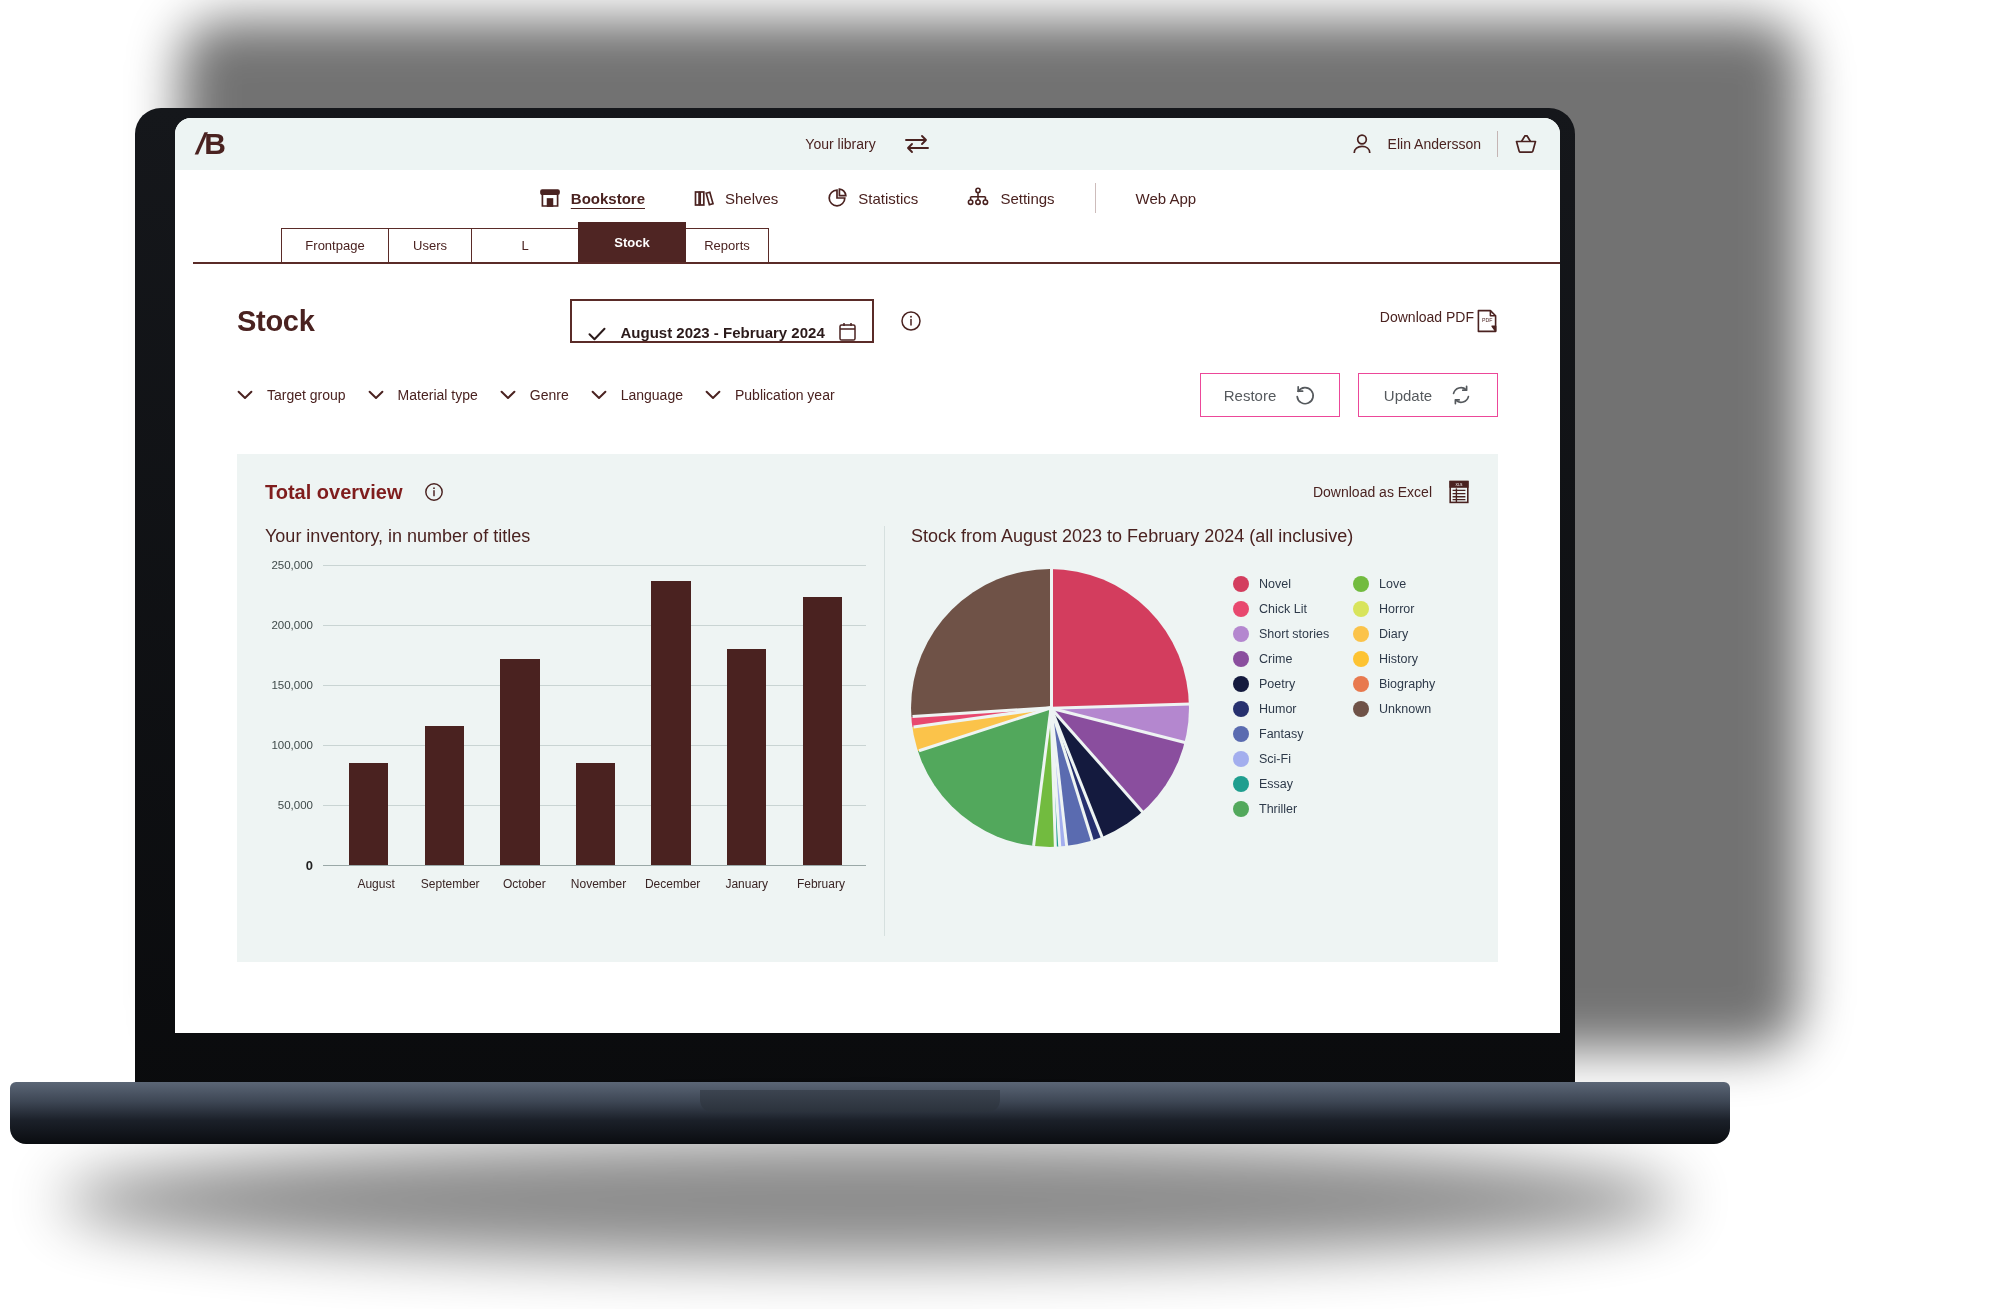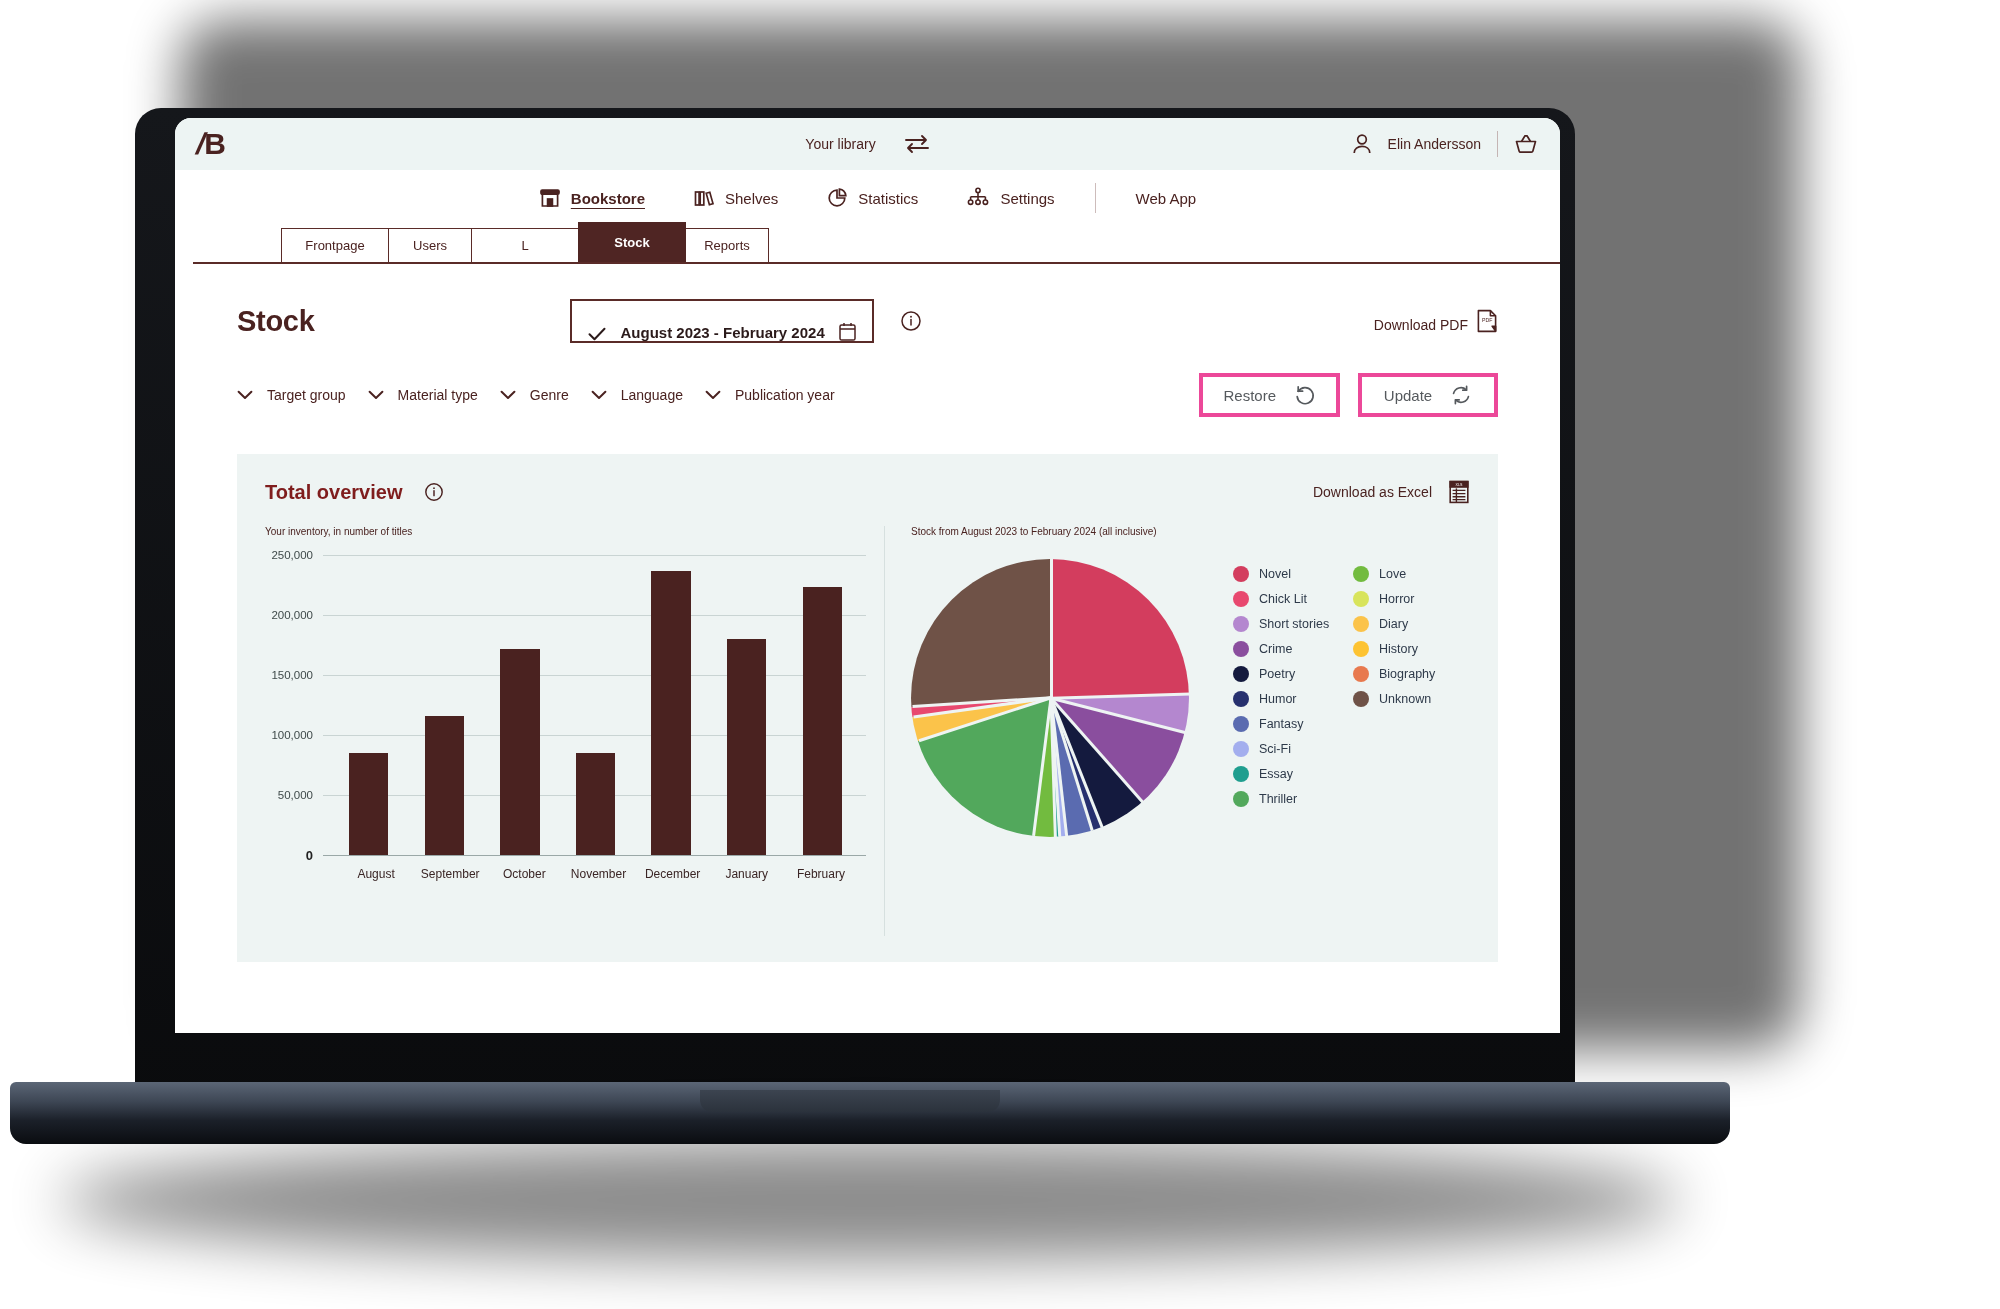--- a/index.html
+++ b/index.html
@@ -109,54 +109,54 @@
   .page-title{ font-size:29px; font-weight:bold; color:#4a2220; letter-spacing:-.3px; }
   .daterange{
     margin-left:256px;
     display:flex; align-items:flex-end; gap:14px;
     border:2px solid #5a2b28; height:44px; padding:0 16px; min-width:282px;
     background:#fff; cursor:pointer;
   }
   .daterange .dtxt{ font-size:15px; font-weight:bold; color:#2b1a1a; flex:1; }
   .info-i{ margin-left:26px; cursor:pointer; }
   .dl-pdf{
-    margin-left:auto; display:flex; align-items:flex-end; gap:8px;
+    margin-left:auto; display:flex; align-items:flex-start; gap:2px;
     font-size:14px; color:#4a2220; cursor:pointer;
   }
 
   .filterbar{
     display:flex; align-items:center; padding:14px 62px 0 62px; height:76px;
   }
   .filter{
     display:flex; align-items:center; gap:14px; margin-right:22px;
     font-size:14px; color:#4a2220; cursor:pointer;
   }
   .btns{ margin-left:auto; display:flex; gap:18px; }
   .btn{
     display:flex; align-items:center; justify-content:center; gap:18px;
-    border:4px solid #ec4899; background:#fff; height:44px; padding:0 20px;
+    border:1px solid #ec4899; background:#fff; height:44px; padding:0 20px;
     min-width:140px; font-size:15px; color:#55595d; cursor:pointer;
   }
 
   .card{
     margin:28px 62px 0 62px; background:#eef4f3; padding:26px 28px 20px 28px;
     height:508px;
   }
   .card-head{ display:flex; align-items:center; }
   .card-title{ font-size:20px; font-weight:bold; color:#7f1d1d; }
   .card-head .info-i{ margin-left:22px; }
   .dl-xls{
     margin-left:auto; display:flex; align-items:center; gap:16px;
     font-size:14px; color:#4a2220; cursor:pointer;
   }
 
   .charts{ display:flex; margin-top:22px; height:410px; }
   .chart-left{ width:620px; padding-right:18px; border-right:1px solid #d6e0df; }
   .chart-right{ flex:1; padding-left:26px; display:flex; flex-direction:column; }
-  .chart-sub{ font-size:10px; color:#4a2220; margin-bottom:18px; }
+  .chart-sub{ font-size:18px; color:#4a2220; margin-bottom:18px; }
 
   
   .barwrap{ position:relative; height:300px; margin-left:58px; }
   .gridline{ position:absolute; left:0; right:0; height:1px; background:#c9d4d3; }
   .gridline.axis{ background:#9aa8a7; }
   .ytick{
     position:absolute; right:calc(100% + 10px); transform:translateY(-50%);
     font-size:11.5px; color:#3f4a4a; white-space:nowrap;
   }
   .ytick.zero{ font-weight:bold; font-size:13px; color:#222; }

